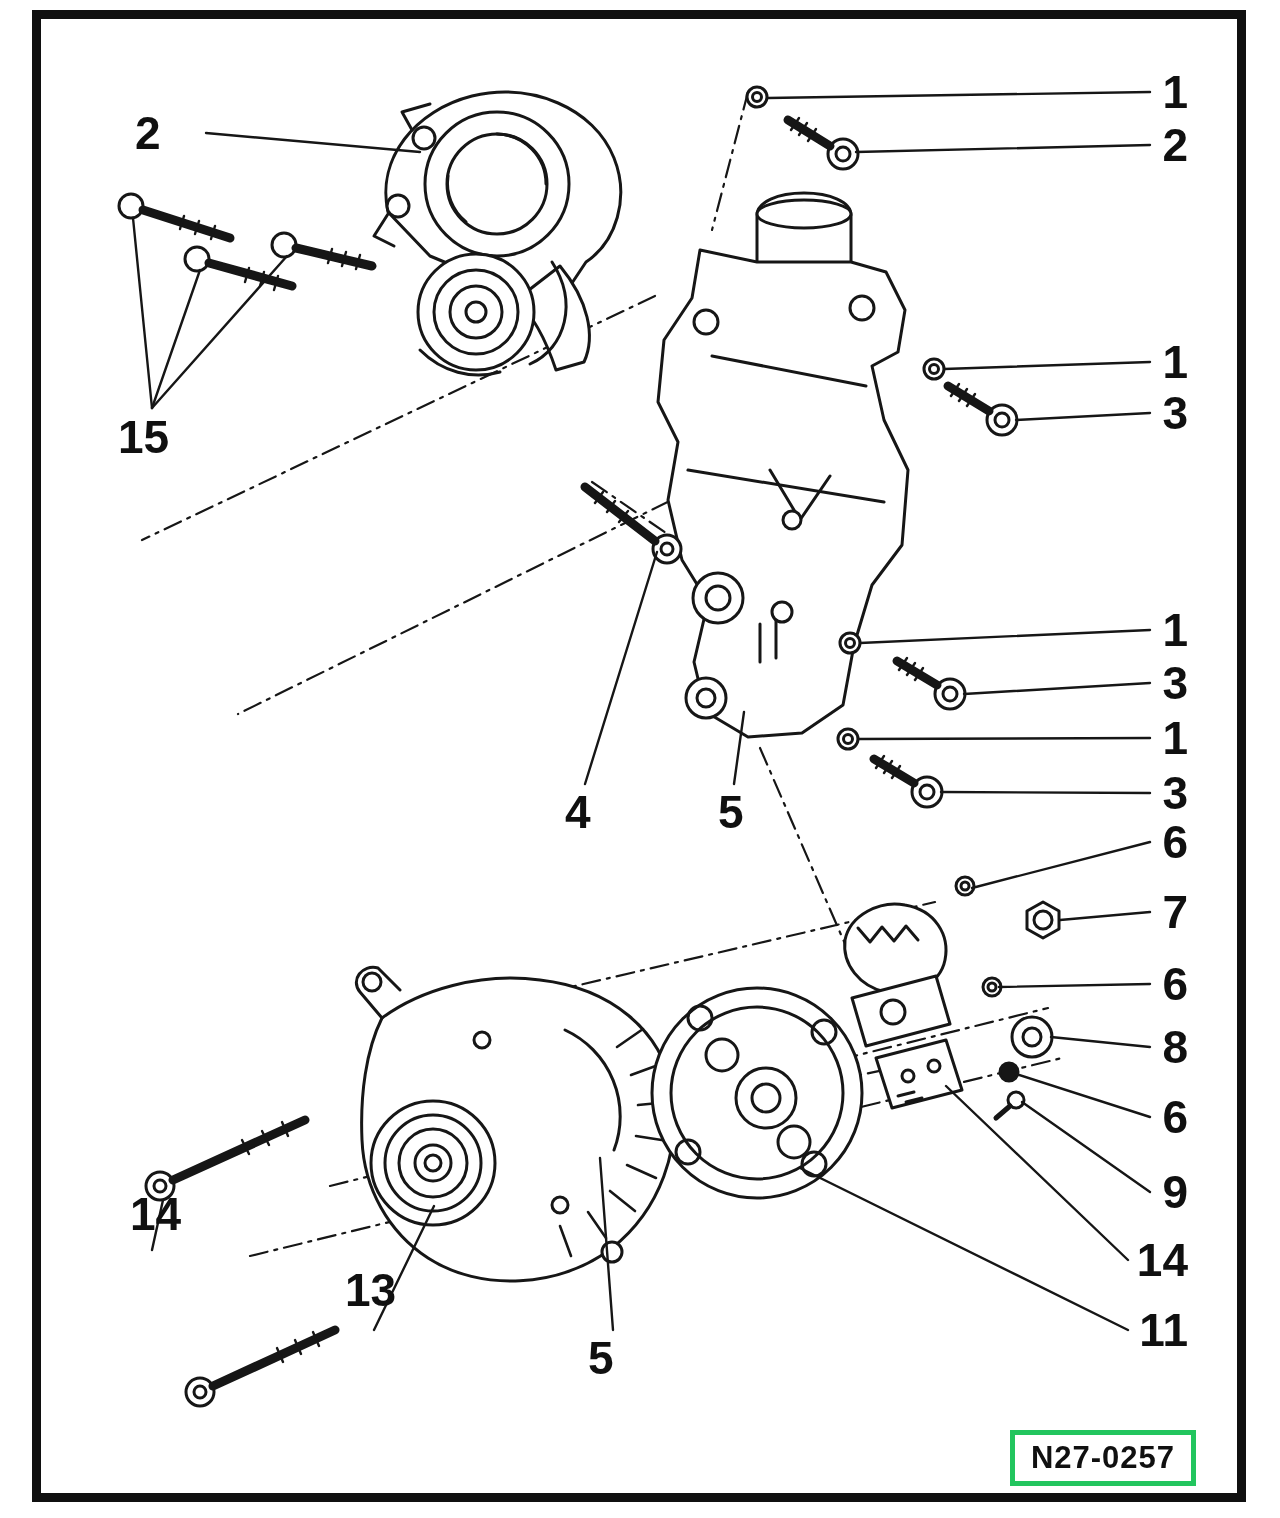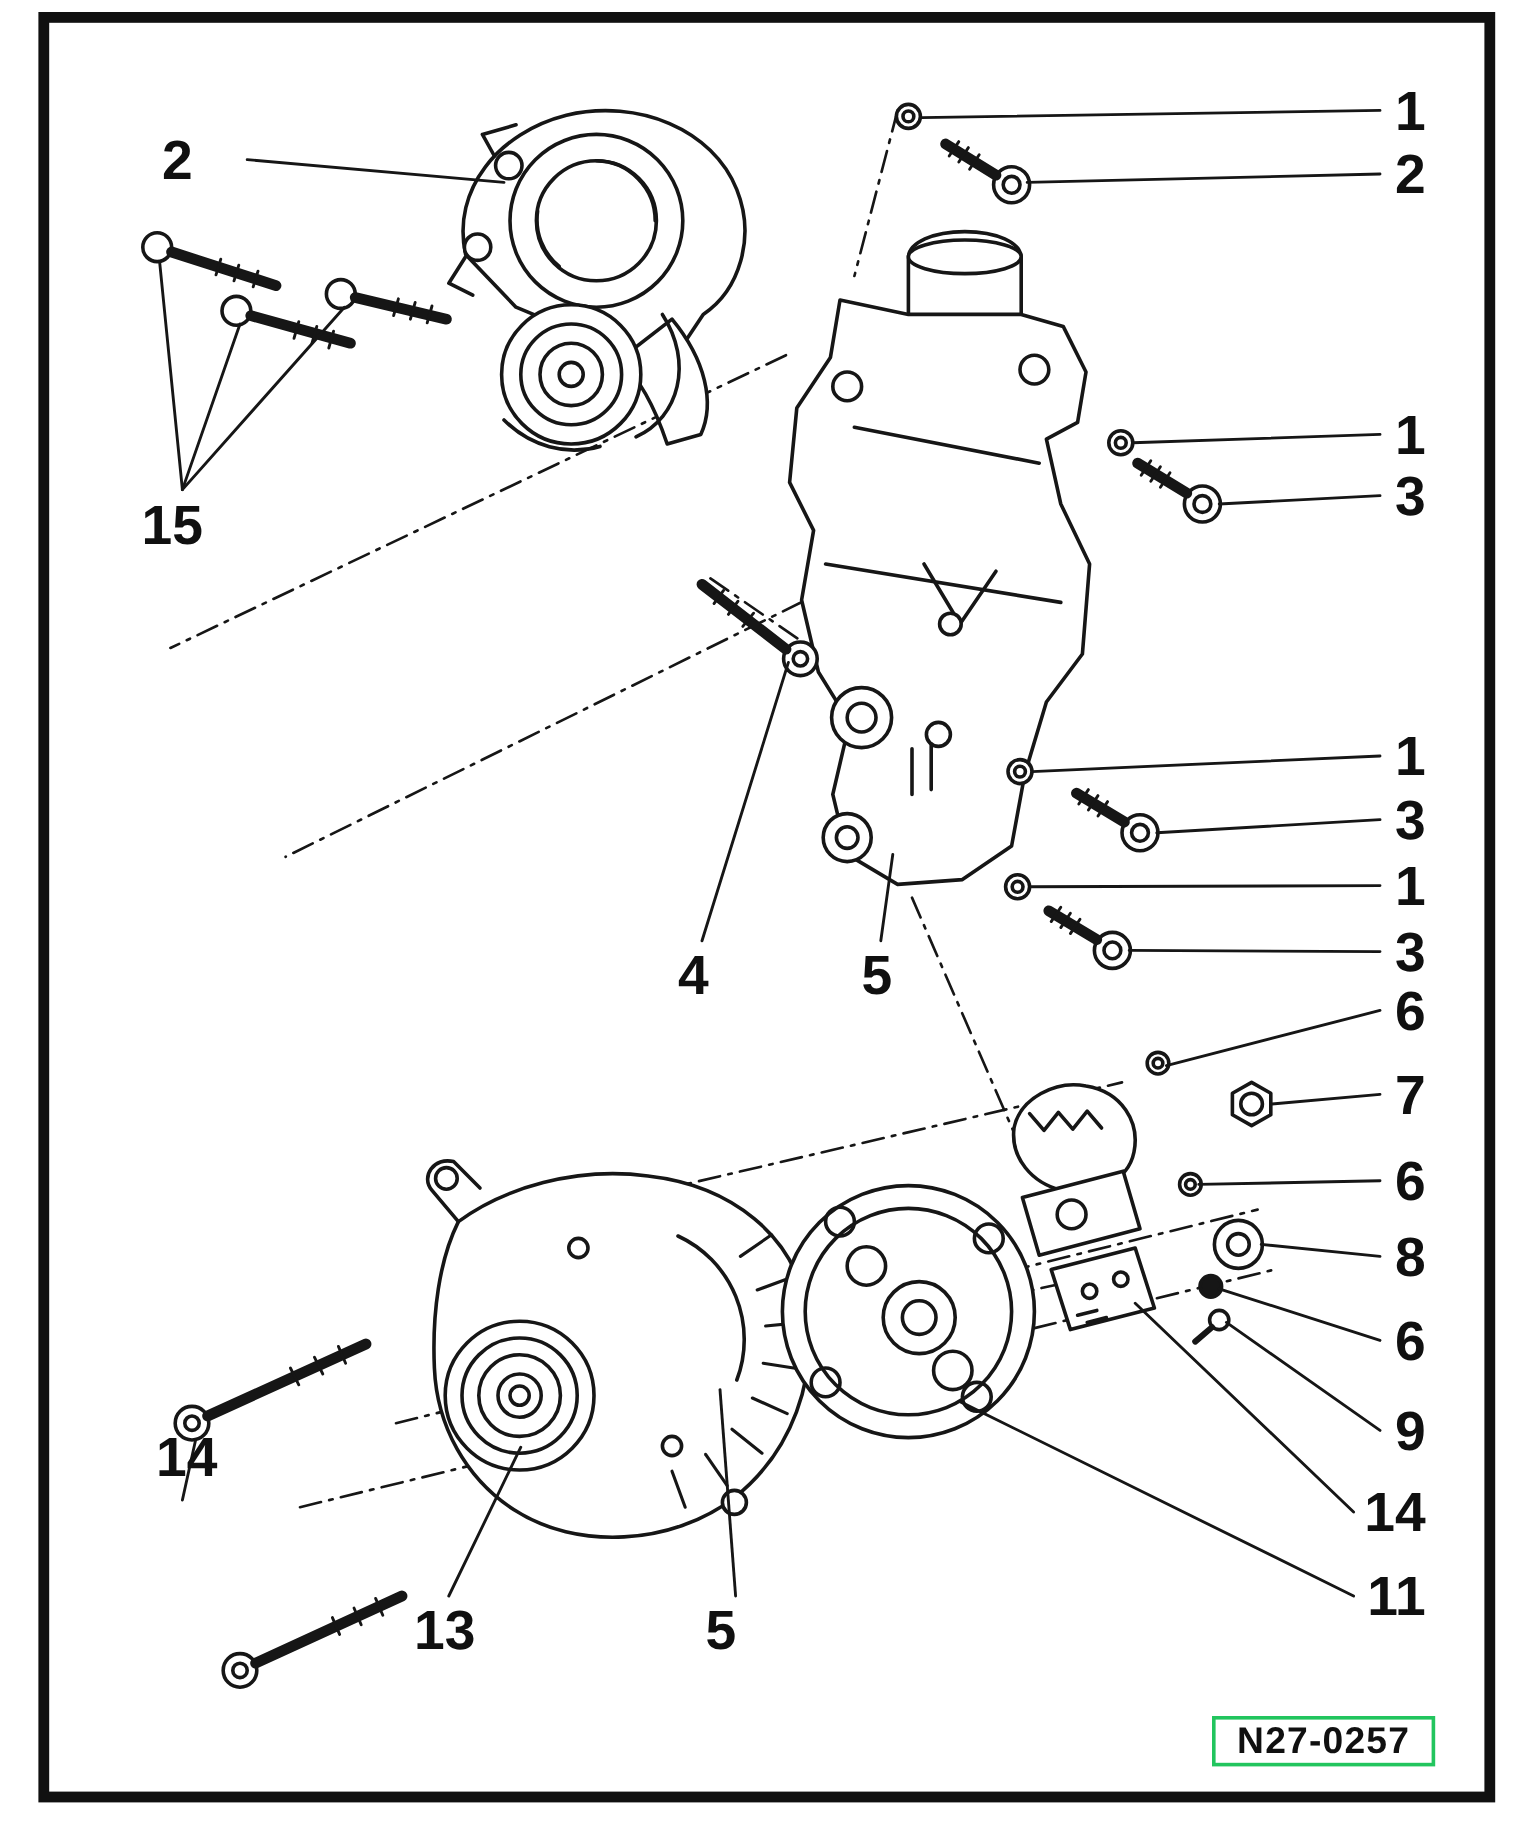--- a/index.html
+++ b/index.html
@@ -11,22 +11,22 @@
     position:absolute;left:32px;top:10px;width:1214px;height:1492px;
     border:9px solid #101010;box-sizing:border-box;
   }
   .art{position:absolute;left:0;top:0;width:1280px;height:1518px;}
   .callout{
     position:absolute;font-weight:700;font-size:46px;line-height:1;
     color:#101010;white-space:nowrap;
   }
   .callout.right{text-align:right;}
   .figure-code{
-    position:absolute;left:1010px;top:1430px;width:186px;height:42px;
-    border:3px solid #22c55e;box-sizing:border-box;
+    position:absolute;left:1010px;top:1430px;width:186px;height:56px;
+    border:5px solid #22c55e;box-sizing:border-box;
     display:flex;align-items:center;justify-content:center;
     font-weight:700;font-size:31px;letter-spacing:1px;color:#101010;background:#ffffff;
   }
 </style>
 </head>
 <body>
 
 <div class="page">
 
   <svg class="art" viewBox="0 0 1280 1518" xmlns="http://www.w3.org/2000/svg">
@@ -286,20 +286,20 @@
   <div class="callout right" style="top:1094px;right:92px">6</div>
   <div class="callout right" style="top:1169px;right:92px">9</div>
   <div class="callout right" style="top:1237px;right:92px">14</div>
   <div class="callout right" style="top:1307px;right:92px">11</div>
 
   <div class="callout" style="top:110px;left:135px">2</div>
   <div class="callout" style="top:414px;left:118px">15</div>
   <div class="callout" style="top:789px;left:565px">4</div>
   <div class="callout" style="top:789px;left:718px">5</div>
   <div class="callout" style="top:1191px;left:130px">14</div>
-  <div class="callout" style="top:1335px;left:345px">13</div>
+  <div class="callout" style="top:1267px;left:345px">13</div>
   <div class="callout" style="top:1335px;left:588px">5</div>
 
   <div class="figure-code">
     <span>N27-0257</span>
   </div>
 
 </div>
 
 </body></html>

